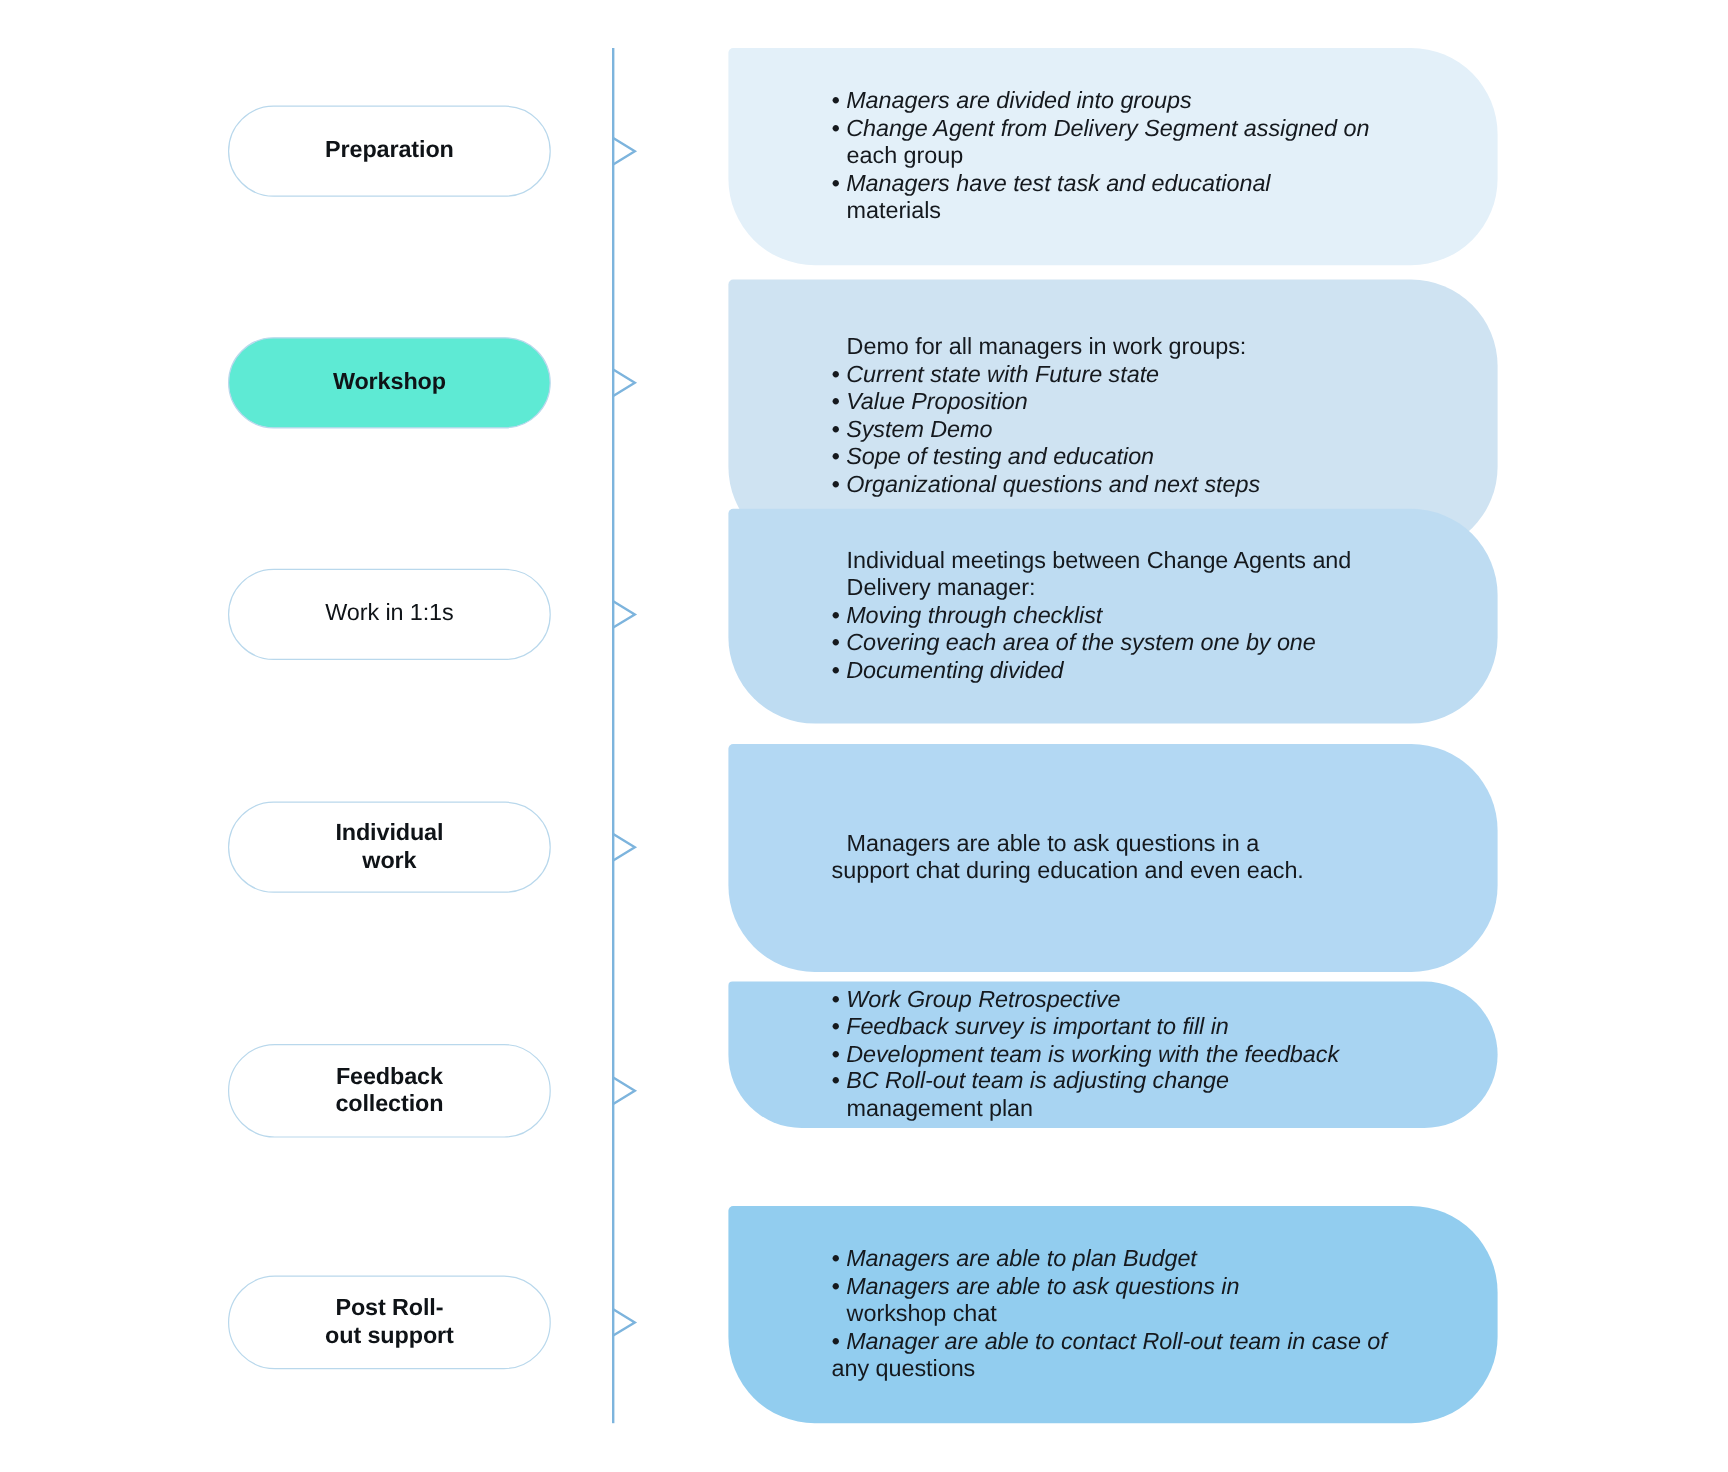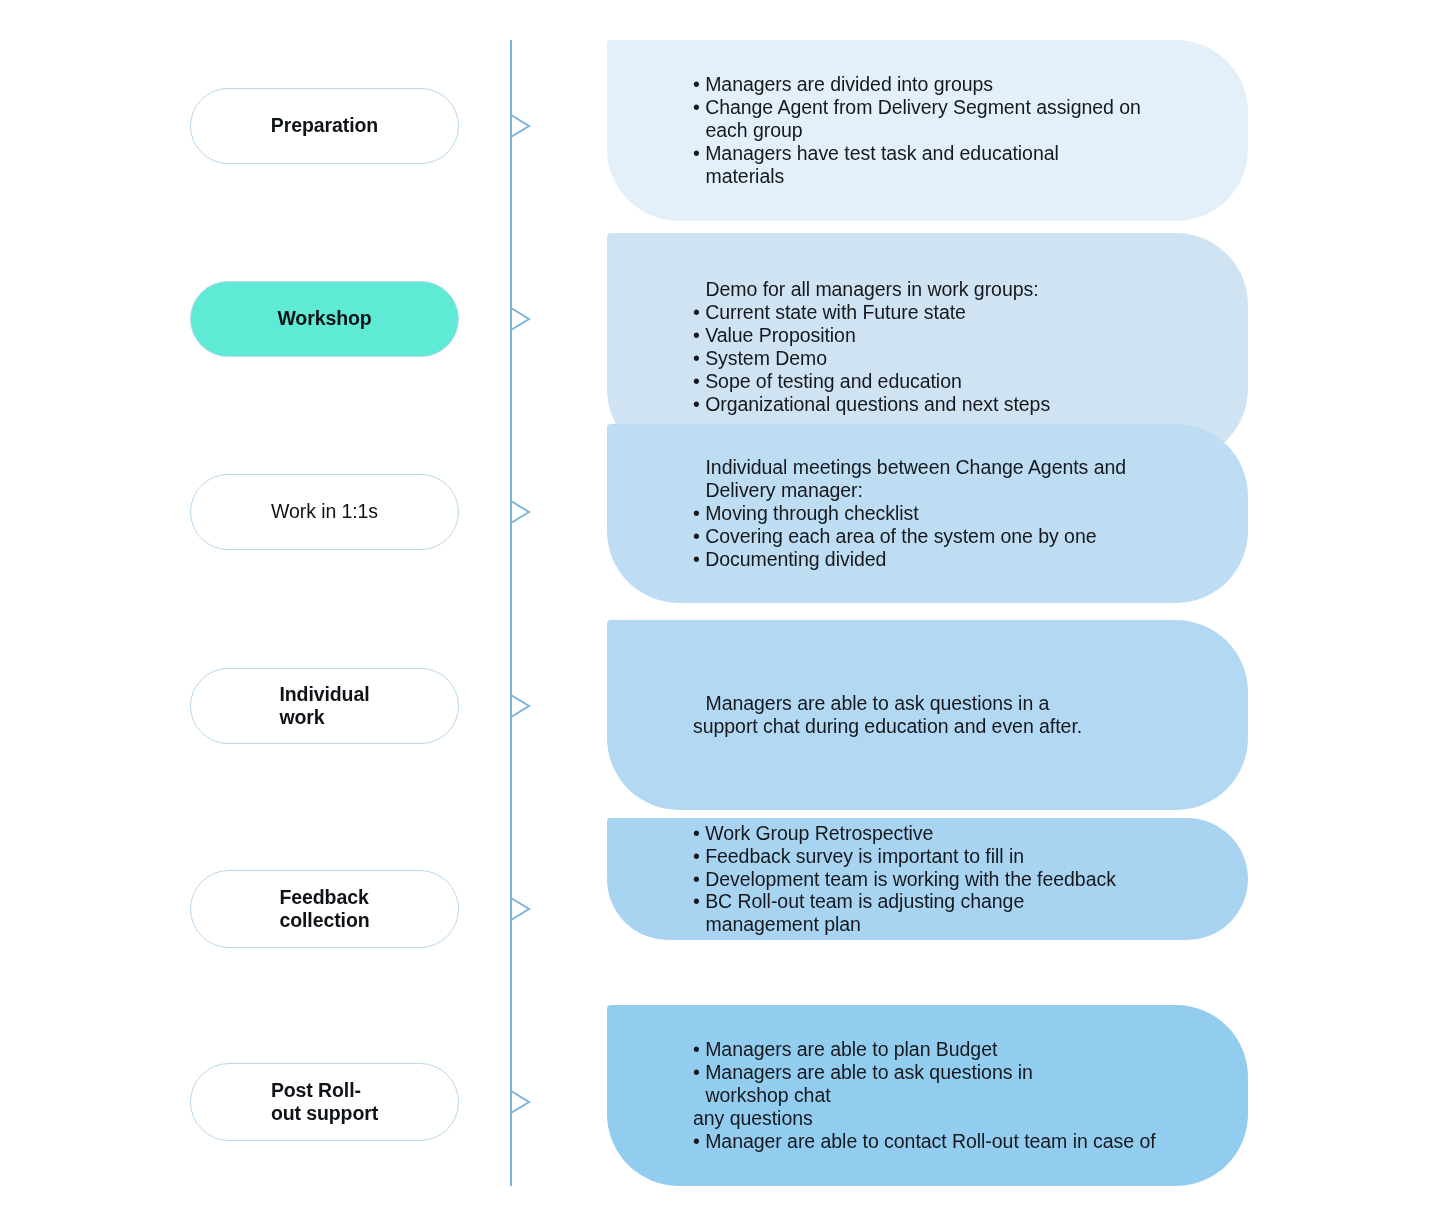--- a/index.html
+++ b/index.html
@@ -41,20 +41,21 @@
   
   .pill {
     position: absolute;
     box-sizing: border-box;
     background: #ffffff;
     border: 1.6px solid #b9d8ec;
     border-radius: 999px;
     display: flex;
     align-items: center;
     justify-content: center;
+    text-align: center;
     line-height: 1.2;
   }
   .pill-label {
     font-size: 19.5px;
     letter-spacing: -0.1px;
     white-space: pre-line;
     color: #0f1317;
   }
   .pill-label.bold { font-weight: bold; }
 
@@ -70,21 +71,21 @@
     width: 100%;
     padding: 0 26px 0 86px;
   }
   .line {
     font-size: 19.5px;
     line-height: 1.175;
     color: #15191e;
     white-space: pre;
     letter-spacing: -0.05px;
   }
-  .line.bullet { text-indent: 0; }
+  .line.bullet { text-indent: 0; font-style: italic; }
   .line.cont   { padding-left: 12.5px; }
   .line.head   { padding-left: 12.5px; }
   .line.plain  { padding-left: 0; }
 </style>
 </head>
 <body>
 
 <div id="diagram">
   <div class="spine" style="left:510px; top:40px; height:1146px;"></div>
 <div class="pill" style="left: 190px; top: 88px; width: 269px; height: 76px; border-color: rgb(185, 216, 236); background: rgb(255, 255, 255);">
@@ -144,21 +145,21 @@
 work</div>
     </div>
     <div class="chevron" style="left: 510px; top: 692px;">
       <svg width="22" height="28" viewBox="0 0 22 28">
         <path d="M1 3 L19 14 L1 25" fill="none" stroke="#7db4dd" stroke-width="2" stroke-linejoin="miter" stroke-linecap="butt"></path>
       </svg>
     </div>
     <div class="panel" style="left: 607px; top: 620px; width: 641px; height: 190px; background: rgb(179, 216, 243);">
       <div class="panel-body">
         <div class="line head">Managers are able to ask questions in a</div>
-        <div class="line plain">support chat during education and even after.</div>
+        <div class="line plain">support chat during education and even each.</div>
       </div>
     </div>
     <div class="pill" style="left: 190px; top: 870px; width: 269px; height: 78px; border-color: rgb(185, 216, 236); background: rgb(255, 255, 255);">
       <div class="pill-label bold">Feedback
 collection</div>
     </div>
     <div class="chevron" style="left: 510px; top: 895px;">
       <svg width="22" height="28" viewBox="0 0 22 28">
         <path d="M1 3 L19 14 L1 25" fill="none" stroke="#7db4dd" stroke-width="2" stroke-linejoin="miter" stroke-linecap="butt"></path>
       </svg>
@@ -179,17 +180,17 @@
     <div class="chevron" style="left: 510px; top: 1088px;">
       <svg width="22" height="28" viewBox="0 0 22 28">
         <path d="M1 3 L19 14 L1 25" fill="none" stroke="#7db4dd" stroke-width="2" stroke-linejoin="miter" stroke-linecap="butt"></path>
       </svg>
     </div>
     <div class="panel" style="left: 607px; top: 1005px; width: 641px; height: 181px; background: rgb(146, 205, 239);">
       <div class="panel-body">
         <div class="line bullet">• Managers are able to plan Budget</div>
         <div class="line bullet">• Managers are able to ask questions in</div>
         <div class="line cont">workshop chat</div>
+        <div class="line bullet">• Manager are able to contact Roll-out team in case of</div>
         <div class="line plain">any questions</div>
-        <div class="line bullet">• Manager are able to contact Roll-out team in case of</div>
       </div>
     </div>
   </div>
 
 </body></html>

